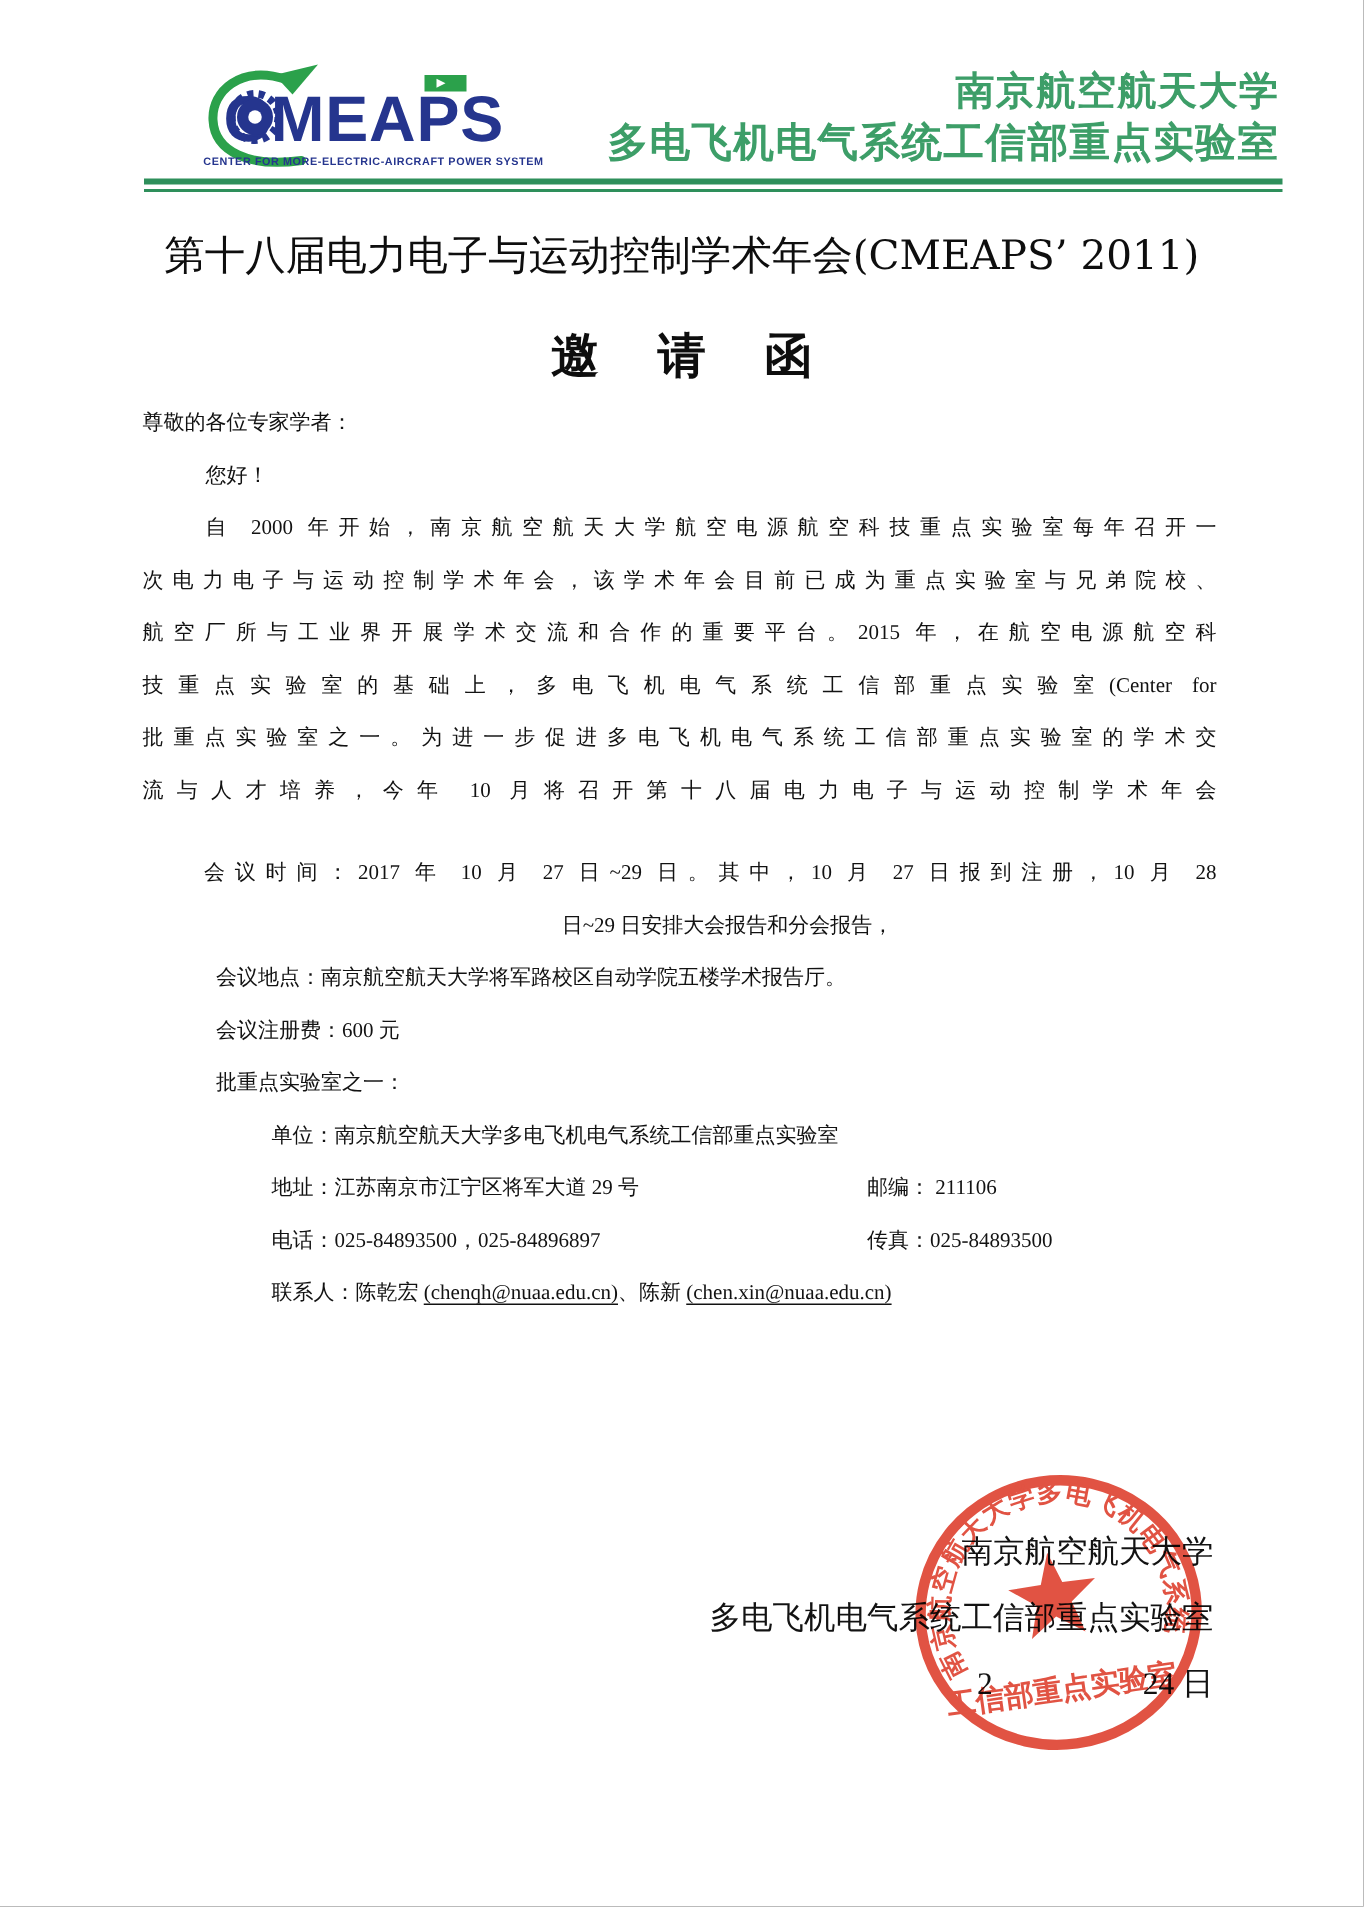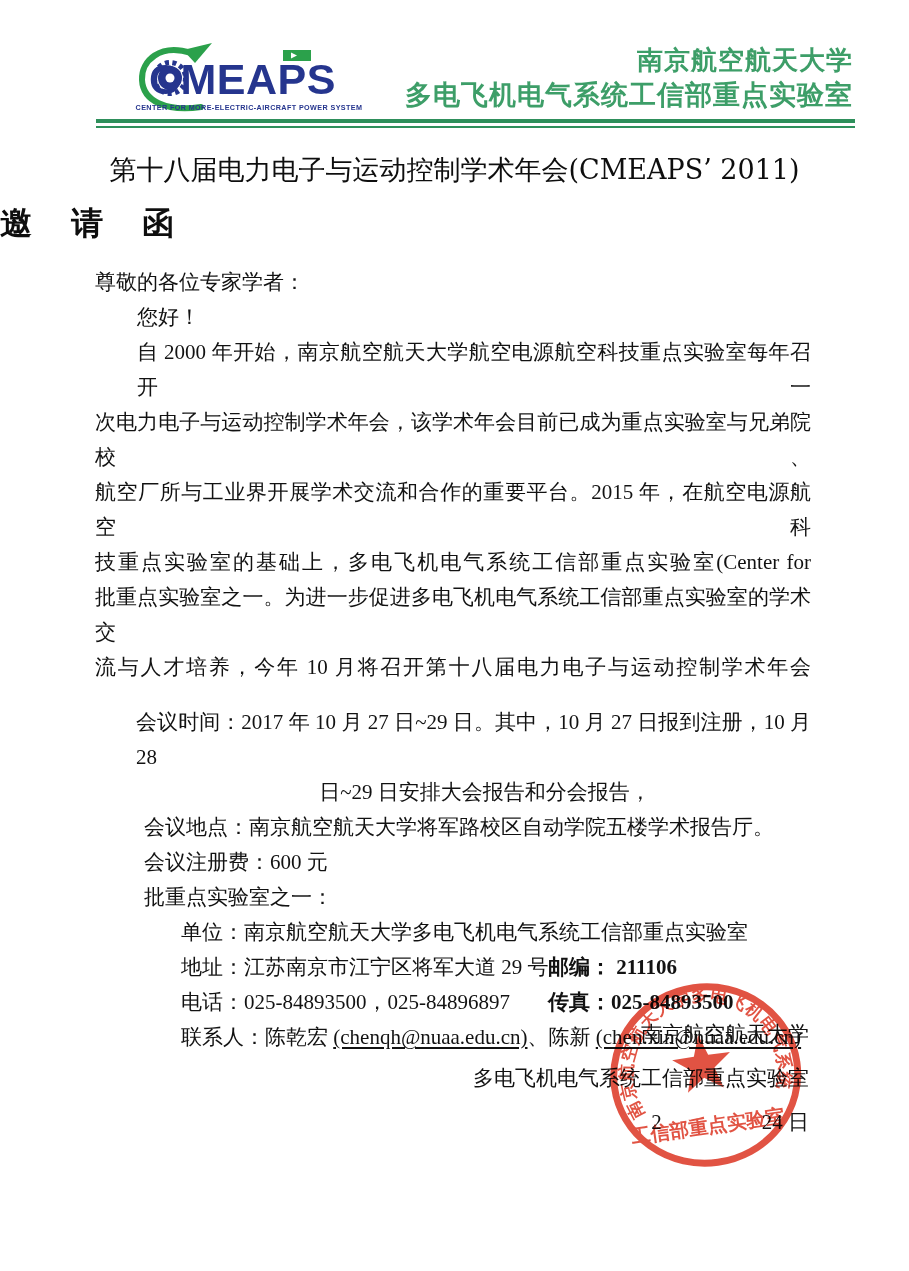--- a/index.html
+++ b/index.html
@@ -21,39 +21,39 @@
     position:absolute; top:119px; left:96px; right:54px; height:3px;
     border-top:4px solid #2e8f5b; border-bottom:2px solid #2e8f5b;
   }
 
   
   .title-conf {
     position:absolute; top:152px; left:0; width:100%; text-align:center;
     font-size:27px; color:#0e0e0e; font-family:"DejaVu Serif", serif;
   }
   .title-letter {
-    position:absolute; top:202px; left:0; width:100%; 
+    position:absolute; top:216px; left:0; width:100%; text-align:center;
     font-size:32px; font-weight:bold; color:#0e0e0e; word-spacing:28px;
     font-family:"DejaVu Serif", serif;
   }
 
   
   .doc-body {
     position:absolute; left:95px; top:265px; width:716px;
-    font-size:21px; line-height:35px; color:#121212;
+    font-size:14px; line-height:35px; color:#121212;
   }
   .line { position:relative; }
   .ind2 { padding-left:42px; }
   .jline { text-align:justify; text-align-last:justify; text-justify:inter-character; }
   .jlast { text-align:justify; text-align-last:left; }
   .m-time1 { margin-left:41px;  margin-top:20px; }
   .m-time2 { margin-left:64px;text-align:center; }
   .m-std   { margin-left:49px; }
   .m-contact { margin-left:86px; }
-  .col2 { position:absolute; left:367px; top:0;font-weight:bold; }
+  .col2 { position:absolute; left:397px; top:0; }
   .u { text-decoration:underline; text-underline-offset:3px; }
 
   
   .sig {
     position:absolute; right:100px; top:1012px; text-align:right;
     font-size:21px; line-height:44px; color:#121212;
   }
   .date-gap { display:inline-block; width:100px; }
 
   

